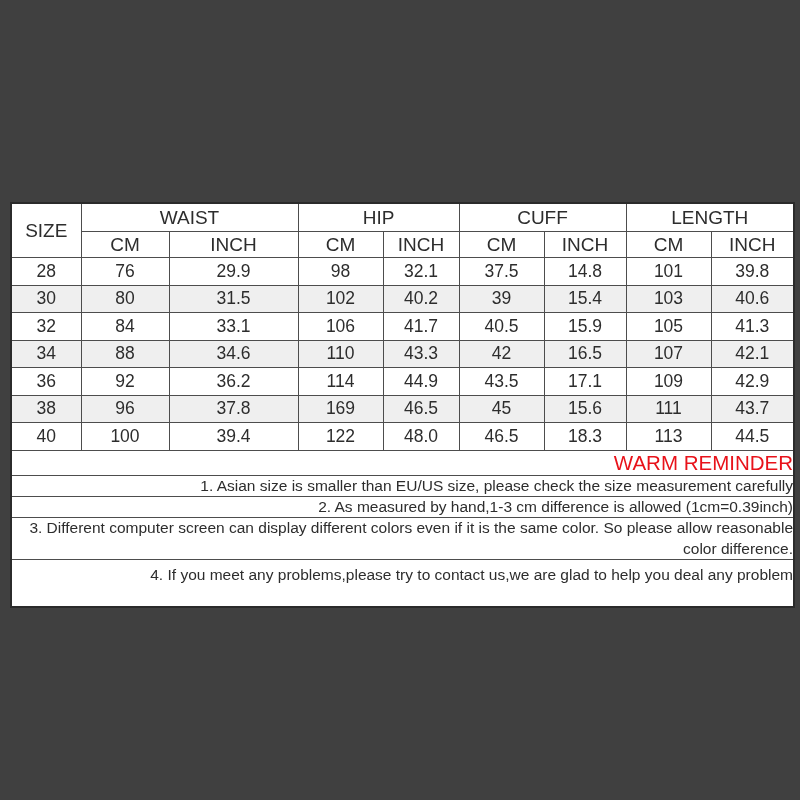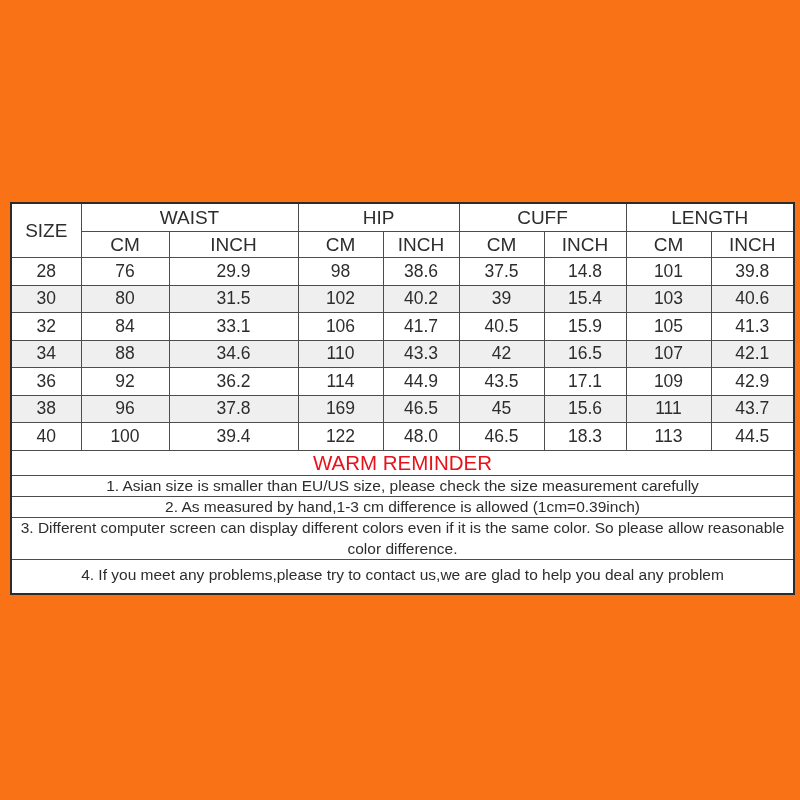--- a/index.html
+++ b/index.html
@@ -7,21 +7,21 @@
     padding: 0;
     width: 800px;
     height: 800px;
     background: #ffffff;
     font-family: "Liberation Sans", "DejaVu Sans", sans-serif;
   }
   .canvas {
     position: relative;
     width: 800px;
     height: 800px;
-    background: #f97316;
+    background: #404040;
     overflow: hidden;
   }
   table.size-table {
     position: absolute;
     left: 10px;
     top: 202px;
     width: 783px;
     border-collapse: collapse;
     table-layout: fixed;
     border: 2px solid #2b2b2b;
@@ -54,40 +54,40 @@
     height: 26.5px;
     font-size: 17.5px;
     text-align: center;
     vertical-align: middle;
   }
   tbody.size-rows tr:nth-child(even) td {
     background: #efefef;
   }
   
   tbody.reminder-rows td {
-    text-align: center;
+    text-align: right;
     vertical-align: middle;
     white-space: normal;
   }
   td.reminder-title {
     height: 23px;
     font-size: 20.5px;
     padding: 0 0 1px 3px;
     color: #e8121a;
   }
   td.reminder-note {
     font-size: 15.5px;
     line-height: 1.32;
     padding: 4px 6px 5px 3px;
     color: #2d2d2d;
     margin-top: 20px;
   }
   td.reminder-note.tall {
     padding-top: 5px;
-    padding-bottom: 7px;
+    padding-bottom: 20px;
   }
 </style>
 </head>
 <body>
 
 <div class="canvas">
 
   <table class="size-table">
     <colgroup>
       <col style="width:70px">
@@ -120,21 +120,21 @@
         <th>INCH</th>
       </tr>
     </thead>
 
     <tbody class="size-rows">
       <tr>
         <td>28</td>
         <td>76</td>
         <td>29.9</td>
         <td>98</td>
-        <td>38.6</td>
+        <td>32.1</td>
         <td>37.5</td>
         <td>14.8</td>
         <td>101</td>
         <td>39.8</td>
       </tr>
       <tr>
         <td>30</td>
         <td>80</td>
         <td>31.5</td>
         <td>102</td>

